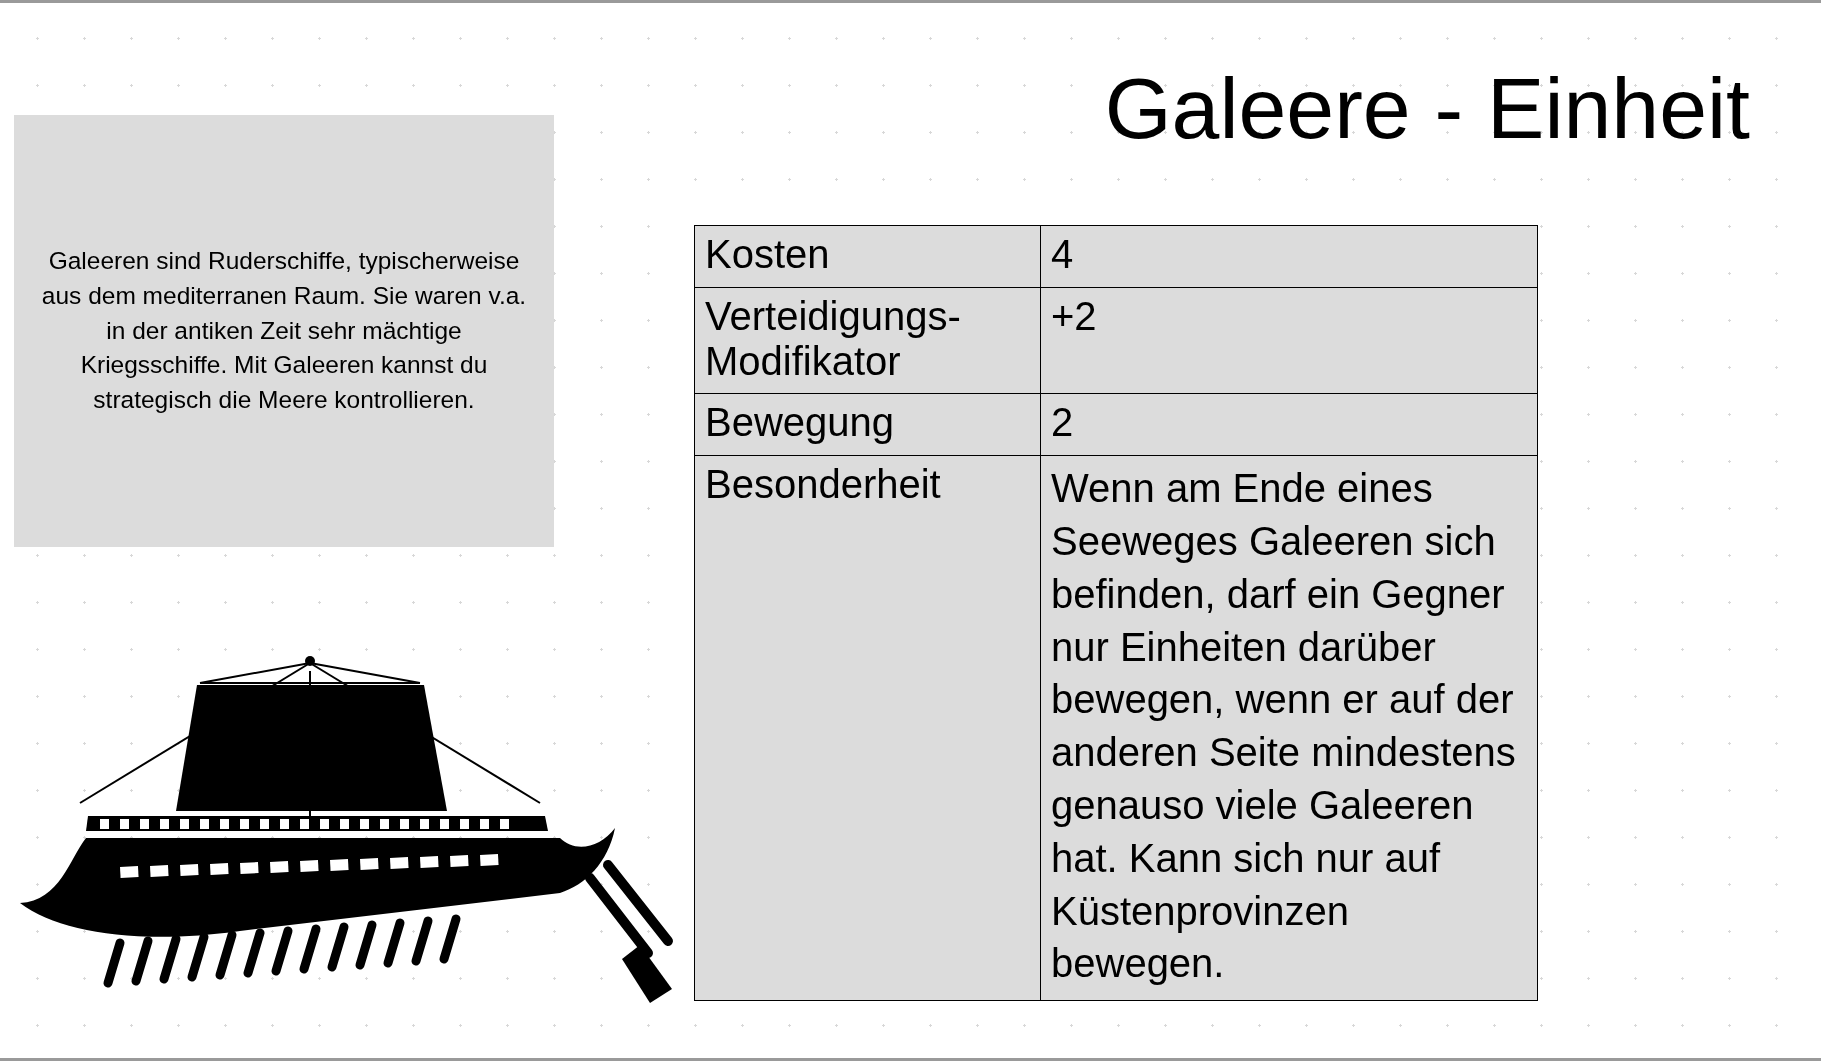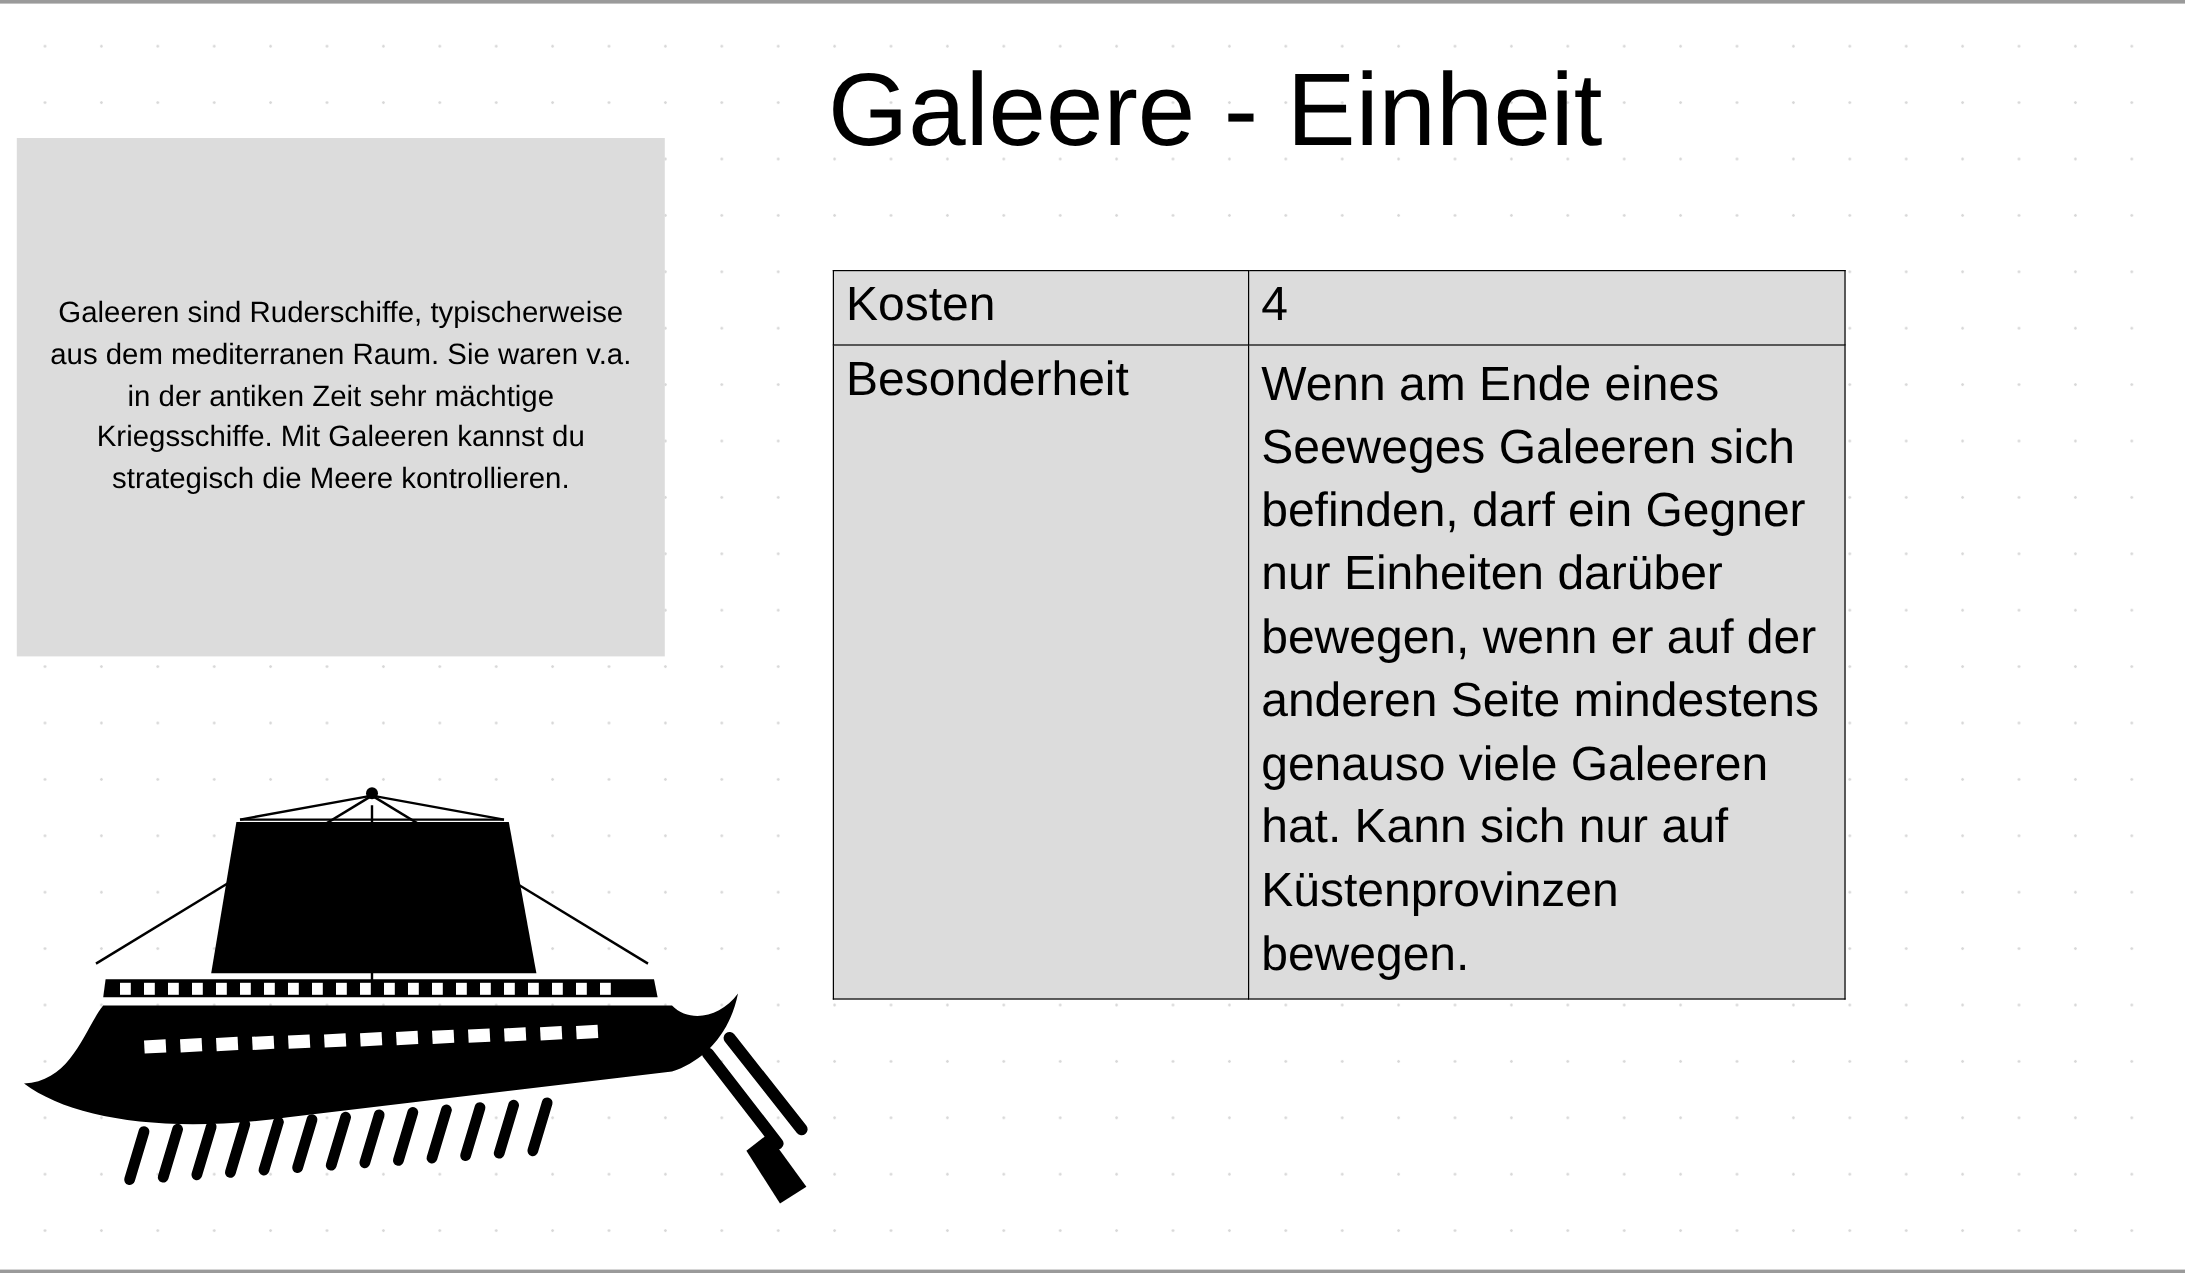--- a/index.html
+++ b/index.html
@@ -57,23 +57,23 @@
     height: 400px;
   }
   .ship-wrap svg {
     display: block;
   }
 
   
   .title {
     position: absolute;
     left: 690px;
-    top: 44px;
+    top: 60px;
     width: 1060px;
-    text-align: left;
+    text-align: right;
     font-size: 86px;
     line-height: 1.05;
     color: #000;
     white-space: nowrap;
   }
 
   
   .stats-table {
     position: absolute;
     left: 694px;
@@ -194,20 +194,28 @@
   </div>
 
   <div class="title">Galeere - Einheit</div>
 
   <table class="stats-table">
     <tbody>
       <tr>
         <td class="label">Kosten</td>
         <td class="value">4</td>
       </tr>
+      <tr>
+        <td class="label">Verteidigungs-Modifikator</td>
+        <td class="value">+2</td>
+      </tr>
+      <tr>
+        <td class="label">Bewegung</td>
+        <td class="value">2</td>
+      </tr>
       <tr class="special">
         <td class="label">Besonderheit</td>
         <td class="value">Wenn am Ende eines Seeweges Galeeren sich befinden, darf ein Gegner nur Einheiten darüber bewegen, wenn er auf der anderen Seite mindestens genauso viele Galeeren hat. Kann sich nur auf Küstenprovinzen bewegen.</td>
       </tr>
     </tbody>
   </table>
 
 </div>
 
 </body></html>

